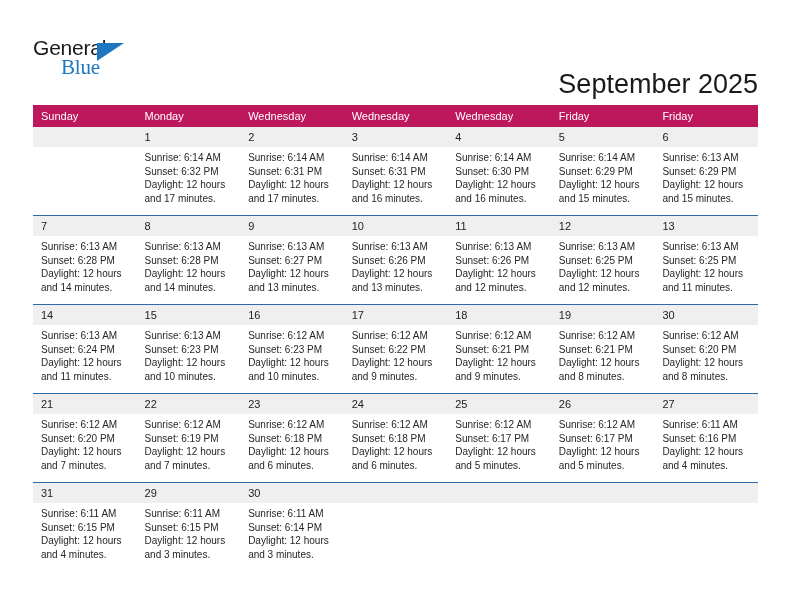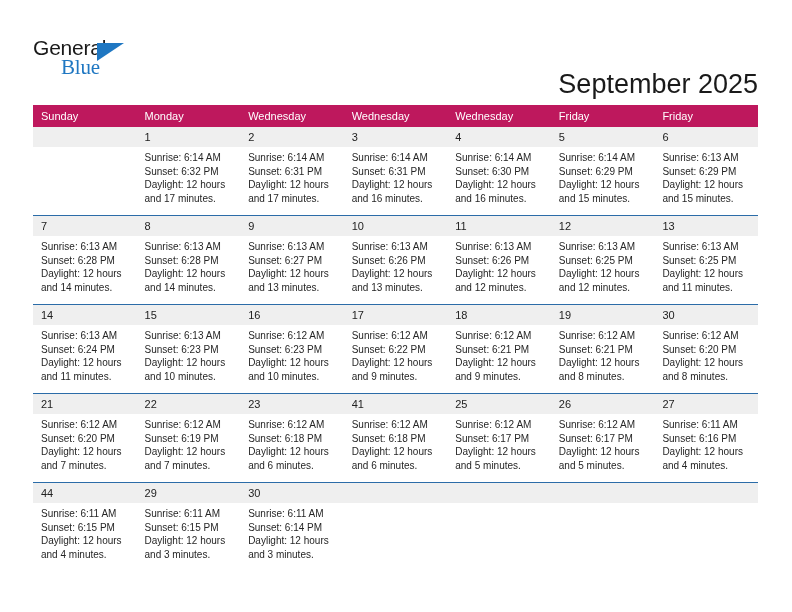--- a/index.html
+++ b/index.html
@@ -379,21 +379,21 @@
           <td>
             <div class="daynum">23</div>
             <div class="details">
               <div>Sunrise: 6:12 AM</div>
               <div>Sunset: 6:18 PM</div>
               <div>Daylight: 12 hours</div>
               <div>and 6 minutes.</div>
             </div>
           </td>
           <td>
-            <div class="daynum">41</div>
+            <div class="daynum">24</div>
             <div class="details">
               <div>Sunrise: 6:12 AM</div>
               <div>Sunset: 6:18 PM</div>
               <div>Daylight: 12 hours</div>
               <div>and 6 minutes.</div>
             </div>
           </td>
           <td>
             <div class="daynum">25</div>
             <div class="details">
@@ -417,21 +417,21 @@
             <div class="details">
               <div>Sunrise: 6:11 AM</div>
               <div>Sunset: 6:16 PM</div>
               <div>Daylight: 12 hours</div>
               <div>and 4 minutes.</div>
             </div>
           </td>
         </tr>
         <tr class="week">
           <td>
-            <div class="daynum">44</div>
+            <div class="daynum">31</div>
             <div class="details">
               <div>Sunrise: 6:11 AM</div>
               <div>Sunset: 6:15 PM</div>
               <div>Daylight: 12 hours</div>
               <div>and 4 minutes.</div>
             </div>
           </td>
           <td>
             <div class="daynum">29</div>
             <div class="details">

